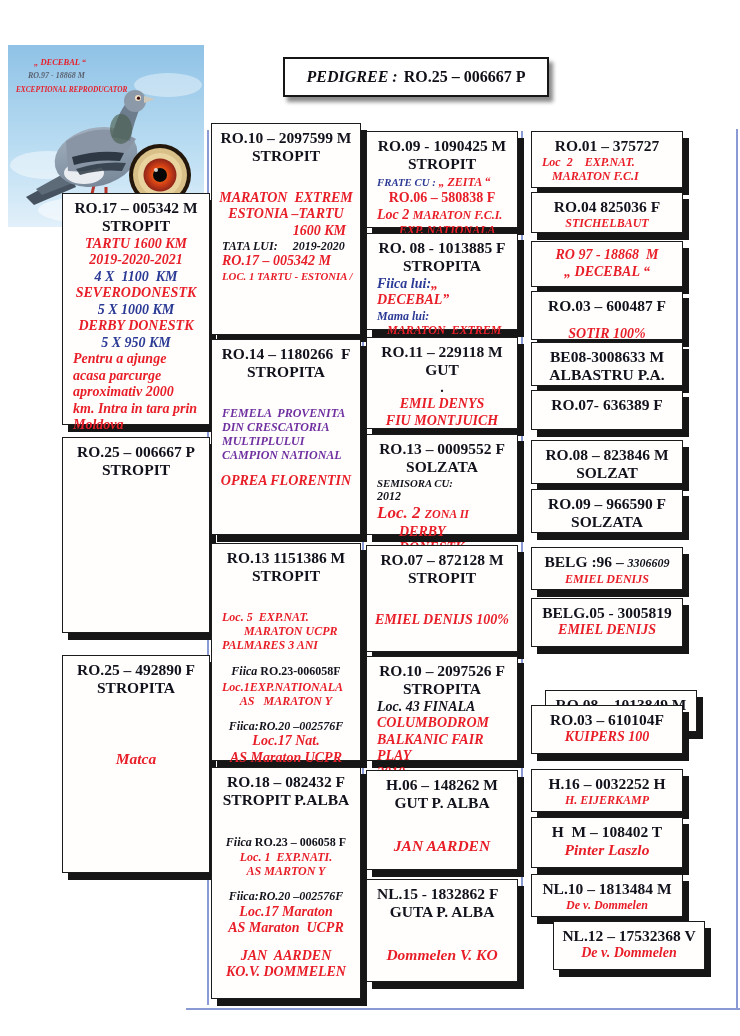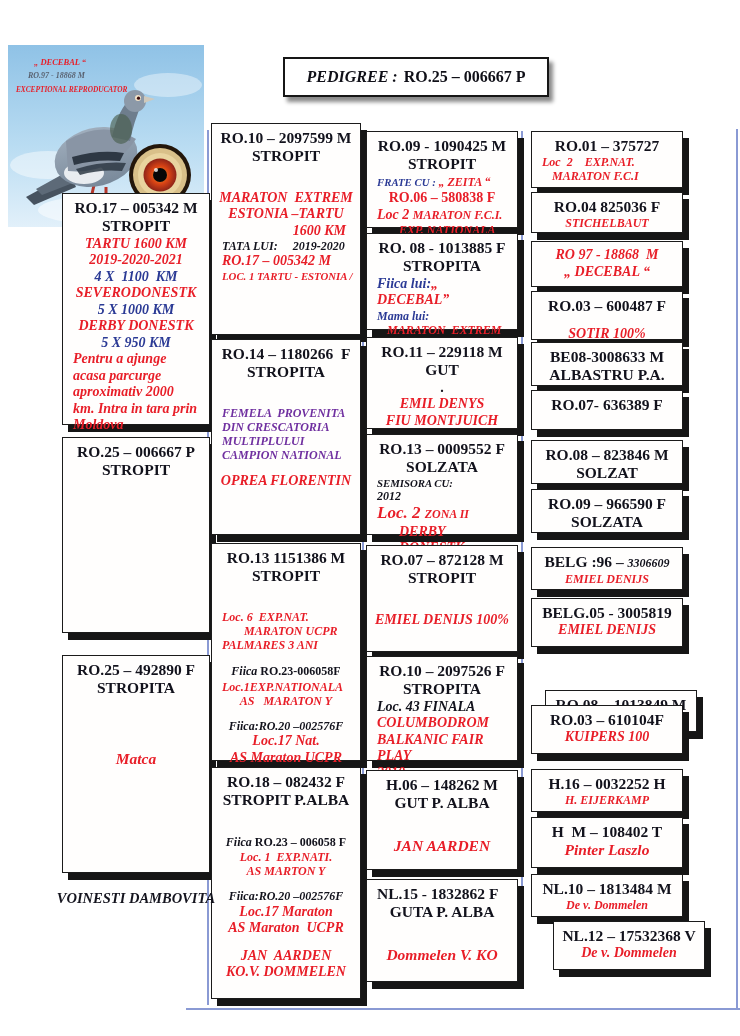--- a/index.html
+++ b/index.html
@@ -172,21 +172,21 @@
       <div class="ln pur it sm left">DIN CRESCATORIA</div>
       <div class="ln pur it sm left">MULTIPLULUI</div>
       <div class="ln pur it sm left">CAMPION NATIONAL</div>
       <div class="ln sp"></div>
       <div class="ln red it">OPREA FLORENTIN</div>
     </div>
     <div class="box" style="left: 211px; top: 543px; width: 150px; height: 218px;">
       <div class="ln h">RO.13 1151386 M</div>
       <div class="ln h">STROPIT</div>
       <div class="ln spl"></div>
-      <div class="ln red it sm left">Loc. 6  EXP.NAT.</div>
+      <div class="ln red it sm left">Loc. 5  EXP.NAT.</div>
       <div class="ln red it sm left ind2">MARATON UCPR</div>
       <div class="ln red it sm left">PALMARES 3 ANI</div>
       <div class="ln sp"></div>
       <div class="ln "><span class="it sm">Fiica </span><span class="sm">RO.23-006058F</span></div>
       <div class="ln red it sm left">Loc.1EXP.NATIONALA</div>
       <div class="ln red it sm">AS   MARATON Y</div>
       <div class="ln sp"></div>
       <div class="ln it sm">Fiica:RO.20 –002576F</div>
       <div class="ln red it">Loc.17 Nat.</div>
       <div class="ln red it">AS Maraton UCPR</div>
@@ -324,14 +324,13 @@
       <div class="ln h">NL.10 – 1813484 M</div>
       <div class="ln red it sm">De v. Dommelen</div>
     </div>
     <div class="box" style="left: 531px; top: 921px; width: 152px; height: 49px; margin-left: 22px;">
       <div class="ln h">NL.12 – 17532368 V</div>
       <div class="ln red it">De v. Dommelen</div>
     </div>
   </div>
 
 <div class="owner">
-  <div class="o2">VOINESTI   DAMBOVITA</div>
 </div>
 
 </body></html>

